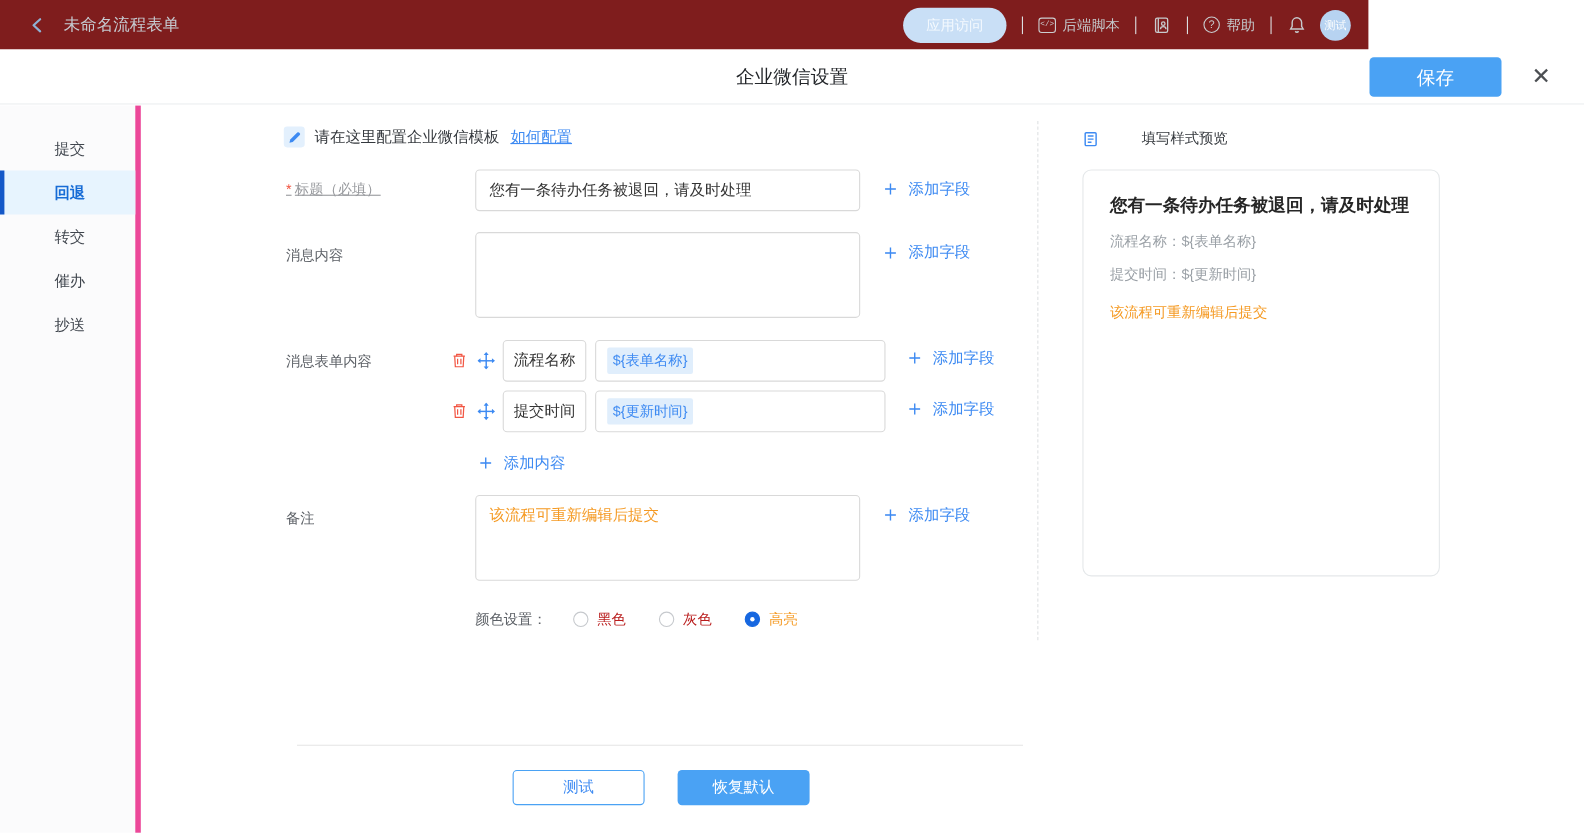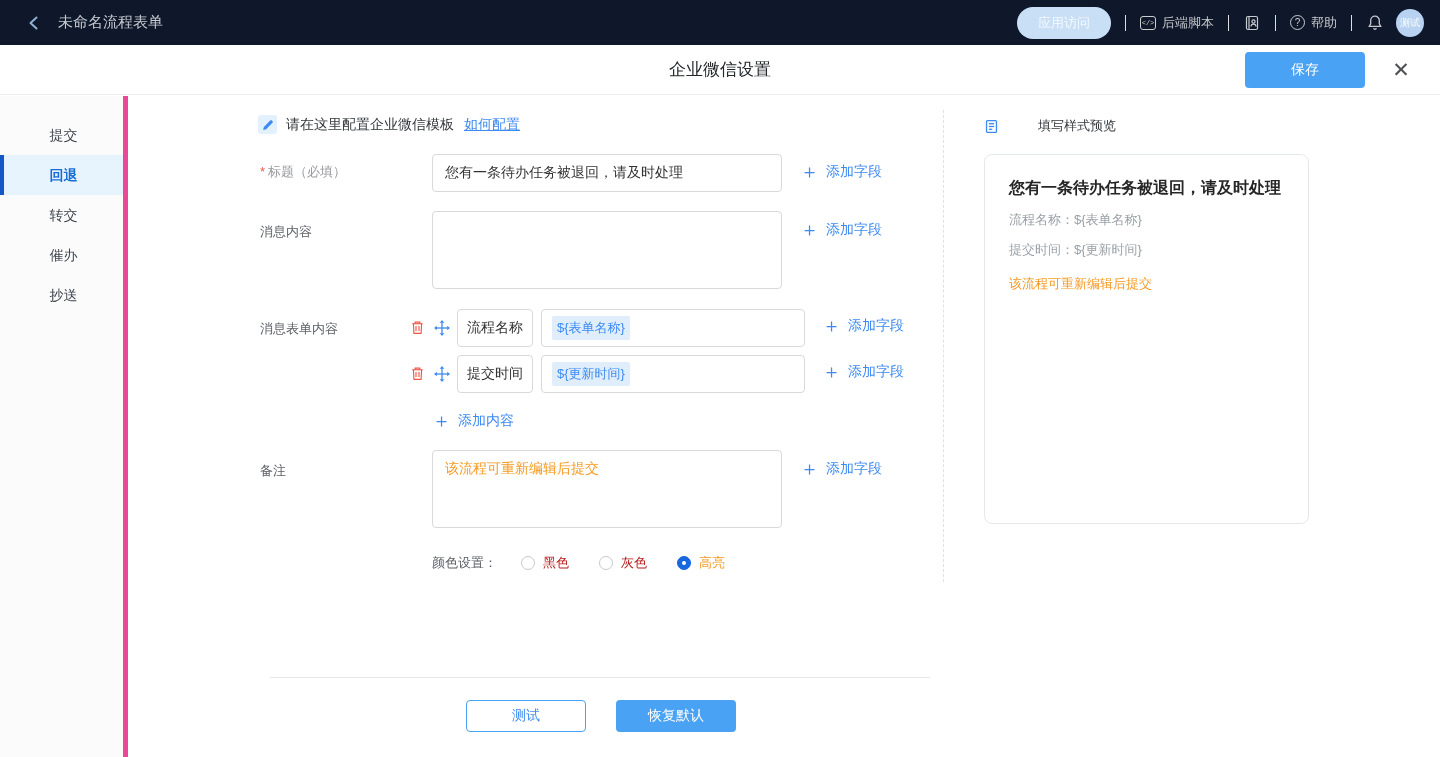--- a/index.html
+++ b/index.html
@@ -1,21 +1,21 @@
 <!DOCTYPE html>
 <html><head>
 <meta charset="utf-8">
 <style>
   * { margin:0; padding:0; box-sizing:border-box; }
   html,body { width:1440px; height:757px; overflow:hidden; background:#fff;
     font-family:"Liberation Sans","DejaVu Sans",sans-serif; }
 
   
-  .topbar { position:absolute; left:0; top:0; width:1440px; height:45px;
-    background:#0f172a; display:flex; align-items:center; }
+  .topbar { position:absolute; left:0; top:0; width:1244px; height:45px;
+    background:#7f1d1d; display:flex; align-items:center; }
   .topbar-left { display:flex; align-items:center; margin-left:26px; }
   .back-icon { width:18px; height:18px; display:inline-flex; align-items:center; cursor:pointer; }
   .doc-title { margin-left:14px; font-size:15px; color:#c6cbd1; }
   .topbar-right { position:absolute; right:16px; top:0; height:45px; display:flex; align-items:center; }
   .pill-btn { background:#c9dff6; color:#f4f9fe; font-size:13px; border:none;
     border-radius:16px; padding:7px 21px; cursor:pointer; }
   .tb-sep { width:1px; height:16px; background:#dcdee0; margin:0 14px; }
   .tb-item { display:flex; align-items:center; gap:6px; color:#c3c7ca; font-size:13px; cursor:pointer; }
   .code-ic { width:16px; height:14px; border:1px solid #ccced0; border-radius:3px;
     font-size:7px; line-height:12px; text-align:center; color:#ccced0; font-family:"Liberation Mono","DejaVu Sans Mono",monospace; }
@@ -23,21 +23,21 @@
     font-size:10px; line-height:13px; text-align:center; color:#c8cbce; }
   .avatar { width:28px; height:28px; border-radius:50%; background:#b7d3f1; color:#fdfefe;
     font-size:10px; display:flex; align-items:center; justify-content:center; margin-left:12px; cursor:pointer; }
 
   
   .modal-header { position:absolute; left:0; top:45px; width:1440px; height:50px;
     background:#fff; border-bottom:1px solid #eceef0; }
   .modal-title { position:absolute; left:0; right:0; top:0; height:50px; line-height:50px;
     text-align:center; font-size:17px; color:#24272b; font-weight:500; }
   .save-btn { position:absolute; right:75px; top:7px; width:120px; height:36px;
-    background:#4aa2f4; color:#fff; font-size:14px; border:none; border-radius:4px; cursor:pointer; }
+    background:#4aa2f4; color:#fff; font-size:17px; border:none; border-radius:4px; cursor:pointer; }
   .close-x { position:absolute; right:24px; top:10px; width:30px; height:30px;
     font-size:21px; color:#4c4f53; text-align:center; line-height:30px; cursor:pointer; font-weight:300; }
 
   .modal-body { position:absolute; left:0; top:96px; width:1440px; height:661px; background:#fff; }
 
   
   .sidebar { position:absolute; left:0; top:0; width:128px; height:661px;
     background:#fbfbfc; border-right:5px solid #ec4899; padding-top:19px; }
   .side-item { height:40px; line-height:40px; text-align:center; font-size:14px;
     color:#40464e; cursor:pointer; border-left:4px solid transparent; margin-left:0; }
@@ -169,21 +169,21 @@
   <div class="cfg-header">
     <span class="pencil-wrap">
       <svg viewBox="0 0 16 16" width="12" height="12">
           <path d="M1.5 14.5l1-4L11 2a1.5 1.5 0 0 1 2.1 0l.9.9a1.5 1.5 0 0 1 0 2.1L5.5 13.5z" fill="#3d8af2"></path>
         </svg>
     </span>
     <span class="cfg-text">请在这里配置企业微信模板</span>
     <span class="cfg-link">如何配置</span>
   </div>
 
-  <div class="field-label" style="top:67px;"><span class="req-star">*</span><span>标题（必填）</span></div>
+  <div class="field-label" style="top:67px;text-decoration:underline;"><span class="req-star">*</span><span>标题（必填）</span></div>
   <input class="txt-input" style="top: 58px;" value="您有一条待办任务被退回，请及时处理">
   <div class="add-link" style="left:800px; top:66px;">
     <span class="plus">＋</span>
       <span>添加字段</span>
   </div>
 
   <div class="field-label dark" style="top:127px;">消息内容</div>
   <textarea class="txt-area" style="top: 115px;"></textarea>
   <div class="add-link" style="left:800px; top:124px;">
     <span class="plus">＋</span>

